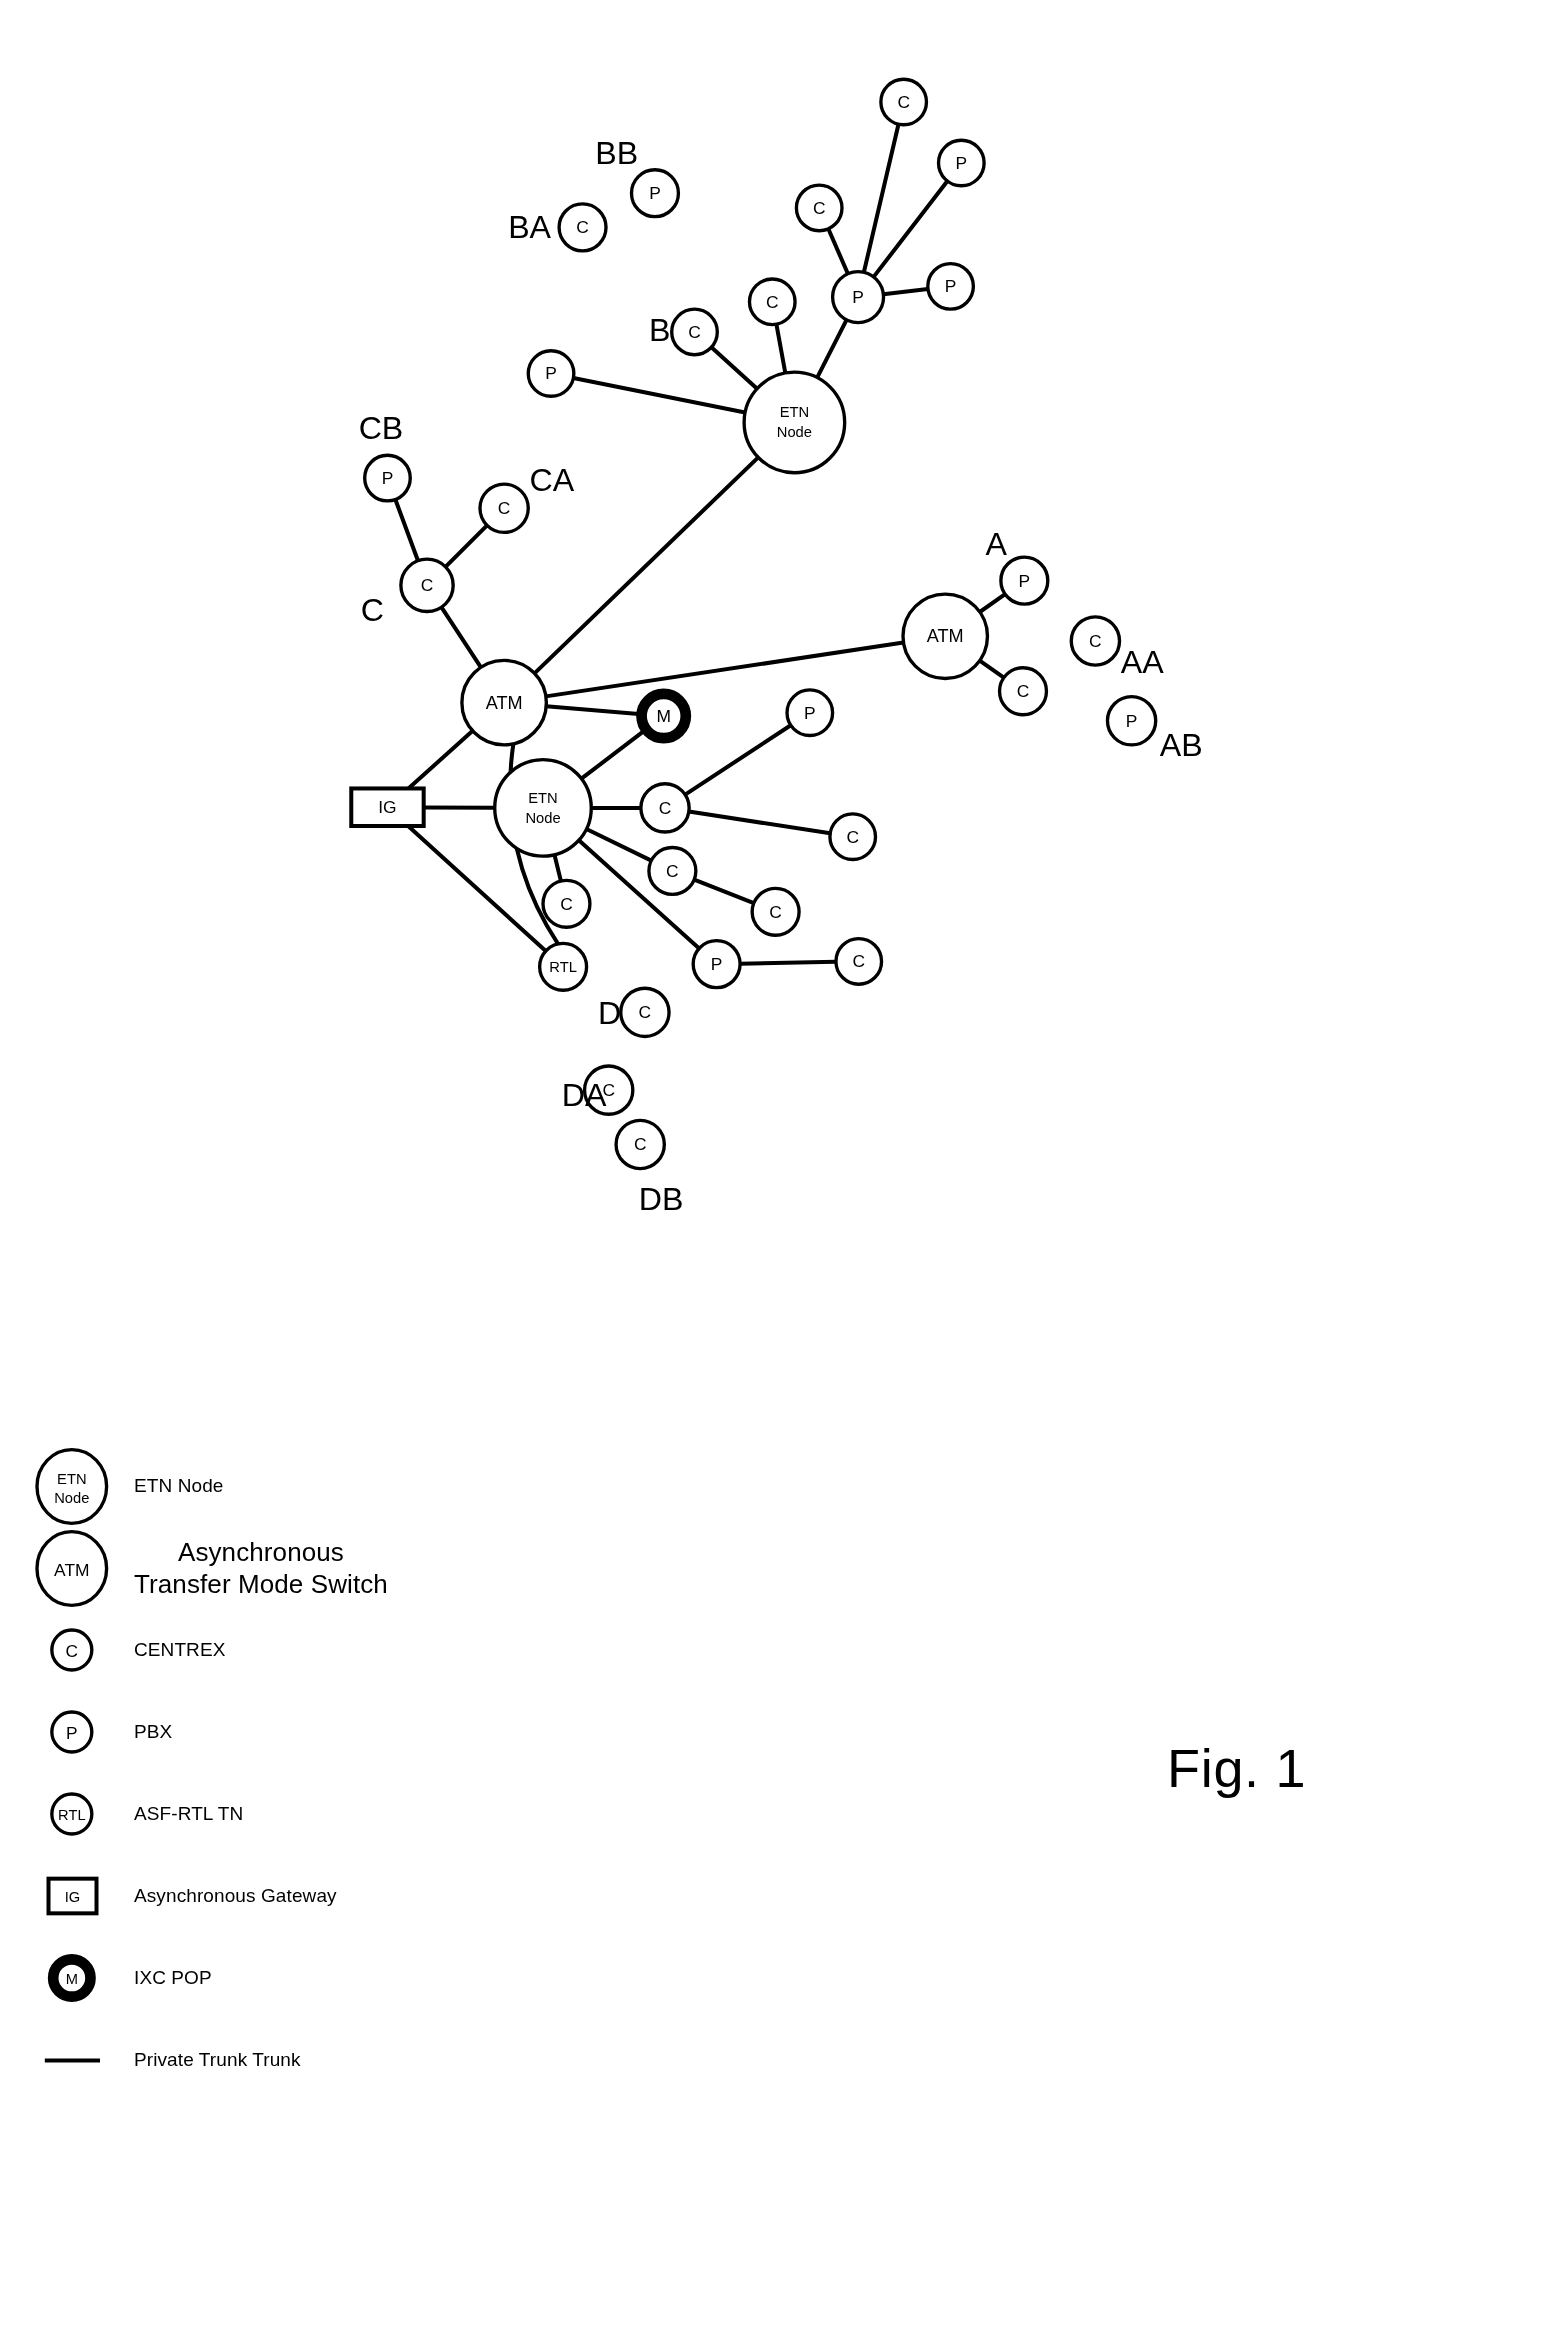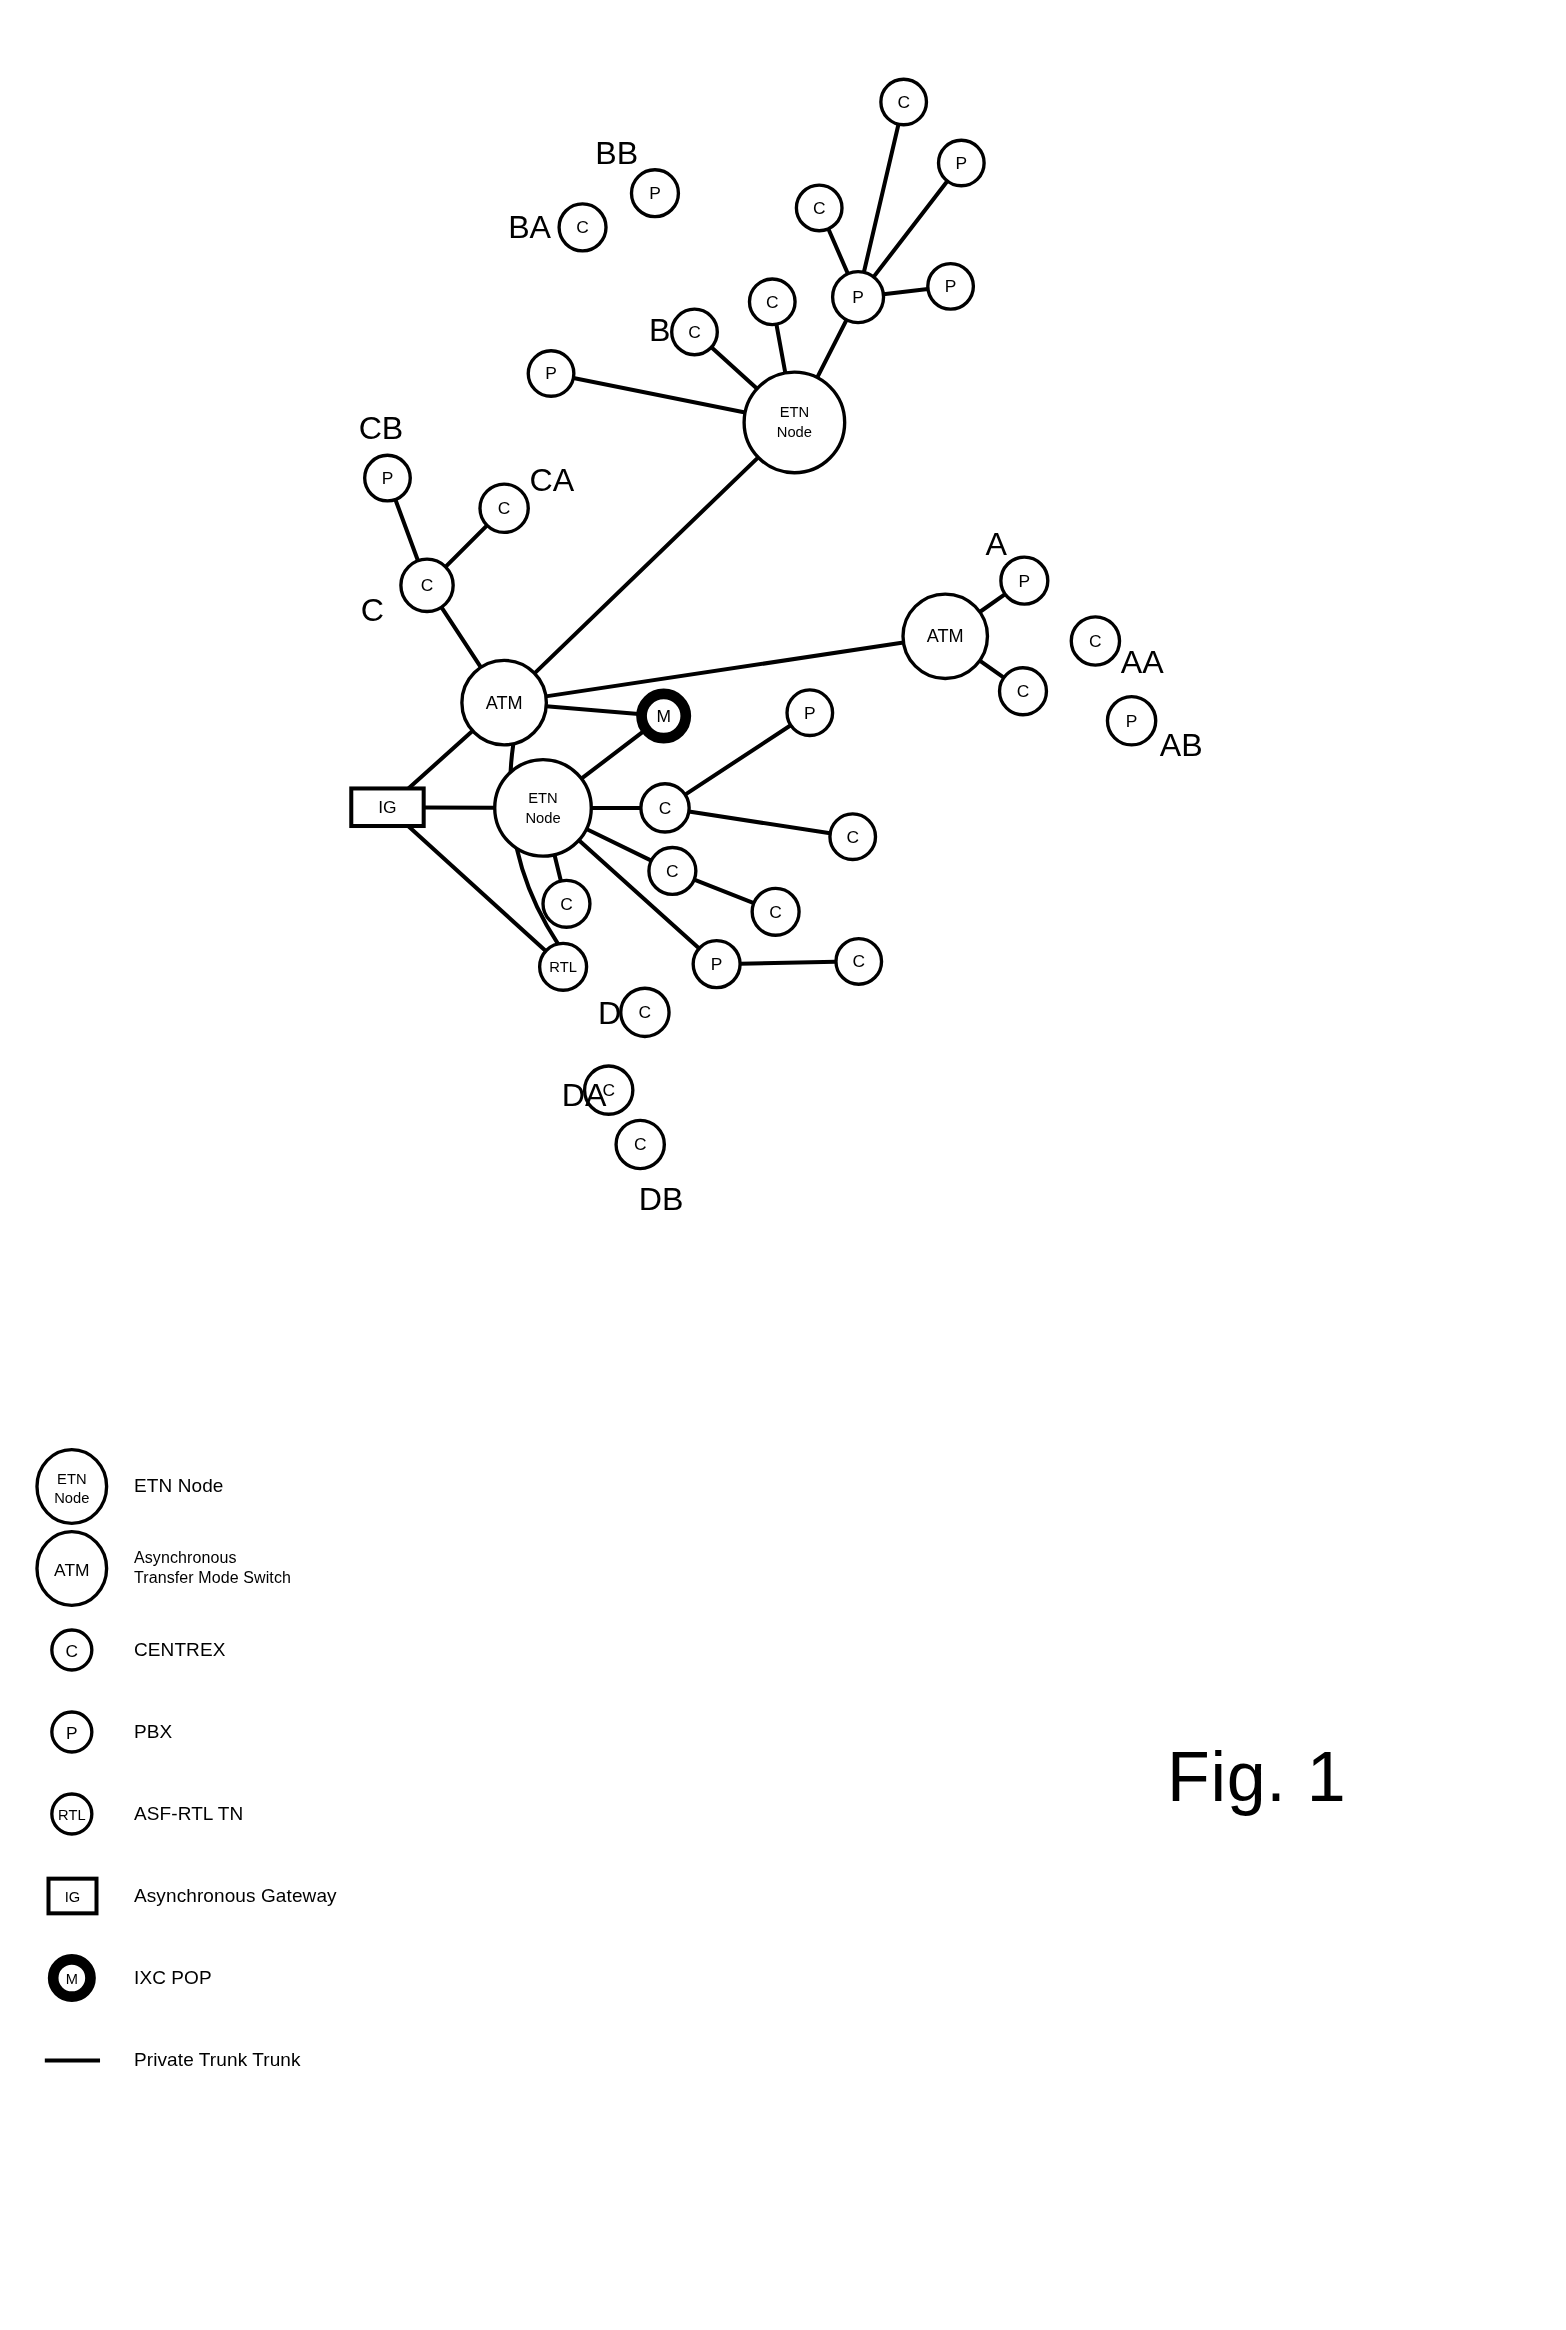--- a/index.html
+++ b/index.html
@@ -22,22 +22,22 @@
   .t-tiny{font-size:22px;}
   .t-hub{font-size:27px;}
   .ann{font-family:"Liberation Sans","DejaVu Sans",sans-serif;
        font-size:48px;fill:#000;}
 
   
   #legend{position:absolute;left:27px;top:1445px;width:771px;}
   .legend-row{display:flex;align-items:center;height:82px;}
   .legend-sym{width:107px;flex:0 0 107px;display:flex;align-items:center;justify-content:center;}
   .legend-label{font-size:19px;letter-spacing:0.1px;line-height:1.25;white-space:pre-line;}
-  .legend-label.small{font-size:16px;}
-  #fig-label{position:absolute;left:1167px;top:1737px;font-size:70px;letter-spacing:0.7px;text-align:right;}
+  .legend-label.small{font-size:26px;text-align:center;}
+  #fig-label{position:absolute;left:1167px;top:1737px;font-size:54px;letter-spacing:0.7px;text-align:right;}
 </style>
 </head>
 <body>
 
 <div id="figure-root">
 
   <svg id="diagram-svg" width="1566" height="1408" viewBox="0 0 2336 2100">
     <g id="links-layer">
         <line x1="1111.4720718390727" y1="615.2133918574443" x2="855.3326607662871" y2="563.7032623579586" class="link"></line>
         <line x1="1129.420178716428" y1="579.6424438034749" x2="1061.1961856485527" y2="517.8287588090914" class="link"></line>

